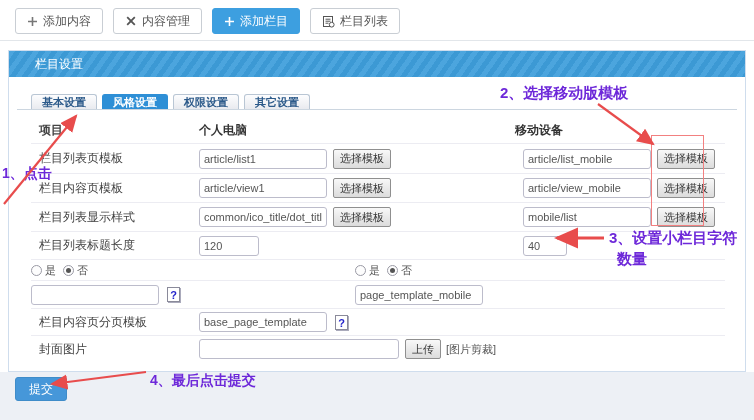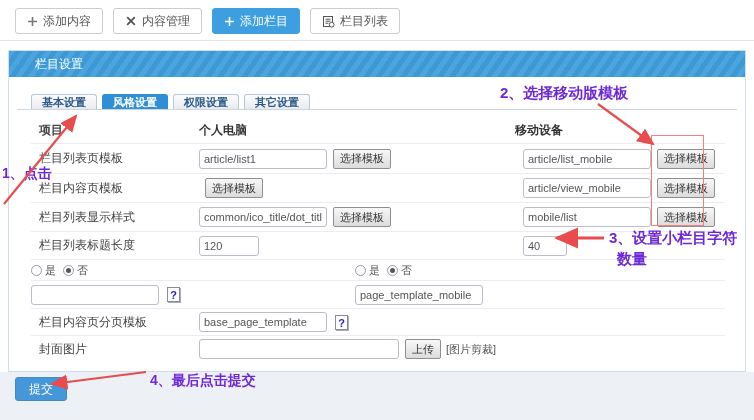--- a/index.html
+++ b/index.html
@@ -155,20 +155,21 @@
       </div>
       <div class="col-mob">
         <input class="inp" value="article/list_mobile" style="">
         <button class="selbtn">选择模板</button>
       </div>
     </div>
 
     <div class="srow" style="height:29px;">
       <div class="col-label">栏目内容页模板</div>
       <div class="col-pc">
+        <input class="inp" value="article/view1" style="">
         <button class="selbtn">选择模板</button>
       </div>
       <div class="col-mob">
         <input class="inp" value="article/view_mobile" style="">
         <button class="selbtn">选择模板</button>
       </div>
     </div>
 
     <div class="srow" style="height:29px;">
       <div class="col-label">栏目列表显示样式</div>

